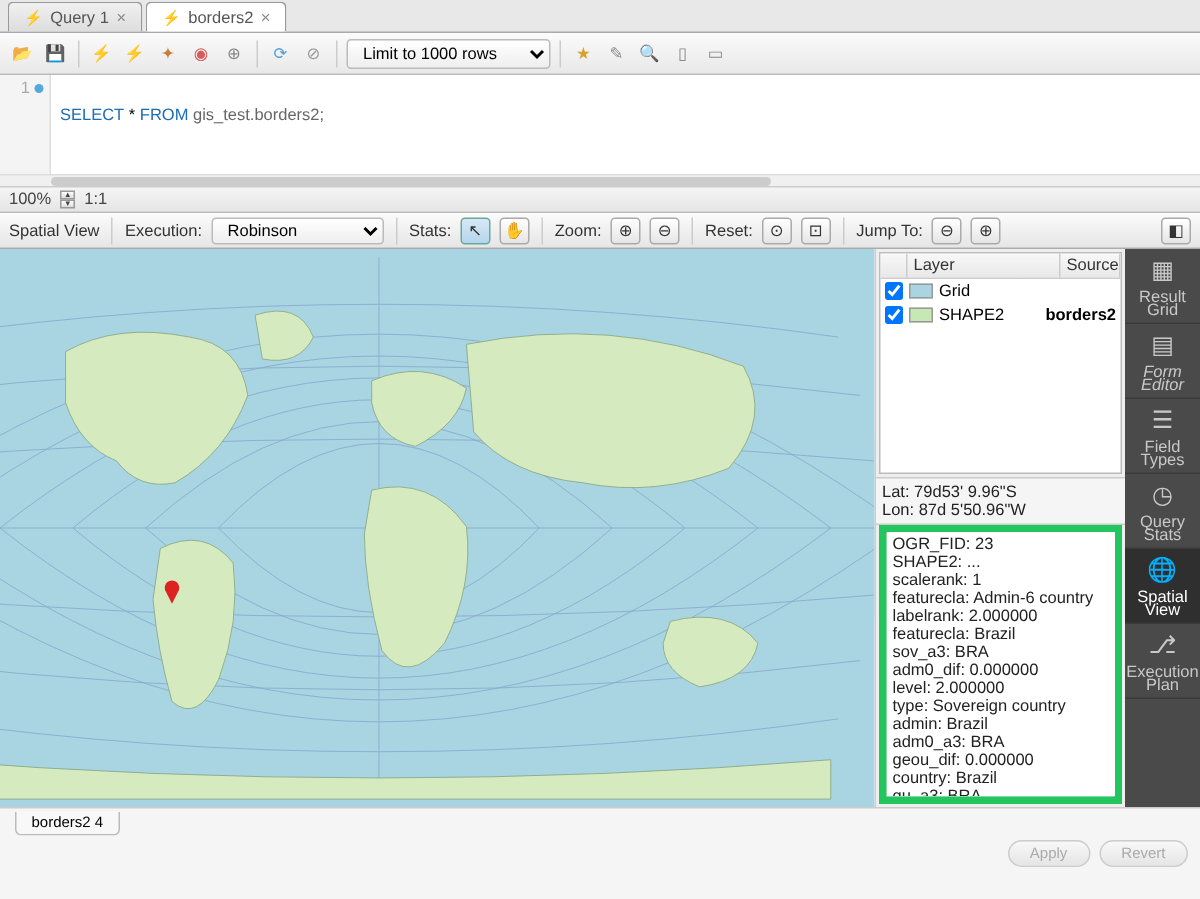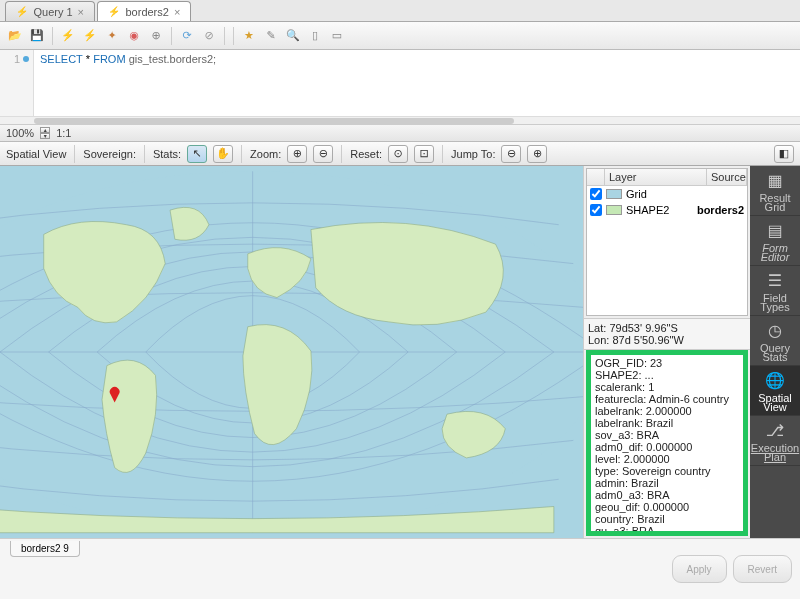--- a/index.html
+++ b/index.html
@@ -13,21 +13,21 @@
 
 .toolbar { height: 28px; background: linear-gradient(#fbfbfb,#e8e8e8); border-bottom: 1px solid #bbb; display: flex; align-items: center; padding: 0 6px; gap: 4px; }
 .tbtn { width: 18px; height: 18px; display: flex; align-items: center; justify-content: center; border-radius: 2px; }
 .sep { width: 1px; height: 18px; background: #ccc; margin: 0 2px; }
 .limit-select { height: 20px; border: 1px solid #bbb; border-radius: 3px; background: linear-gradient(#fff,#eee); padding: 0 18px 0 6px; font-size: 11px; }
 
 .editor { height: 66px; background: #fff; display: flex; }
 .gutter { width: 34px; background: #f4f4f4; border-right: 1px solid #ddd; text-align: right; padding: 3px 4px 0 0; color: #aaa; font-family: Menlo, monospace; font-size: 11px; }
 .gutter .ln { display:flex; justify-content:flex-end; gap:3px; }
 .gutter .dot { width:6px; height:6px; border-radius:50%; background:#5ad; display:inline-block; margin-top:3px;}
-.code { padding: 3px 6px; font-family: Menlo, monospace; font-size: 11px; white-space: pre; overflow: auto; flex: 1; }
+.code { padding: 20px 6px; font-family: Menlo, monospace; font-size: 11px; white-space: pre; overflow: auto; flex: 1; }
 .kw-blue { color: #1a6db5; font-weight: 500; }
 .kw-gray { color: #666; }
 
 .scrollbar-fake { height: 8px; background: #f0f0f0; border-top: 1px solid #ddd; position: relative; }
 .scrollbar-thumb { position:absolute; left:34px; width:480px; height:6px; margin-top:1px; background:#ccc; border-radius:3px; }
 
 .zoom-row { height: 18px; background: linear-gradient(#f5f5f5,#e5e5e5); border-top:1px solid #ccc; border-bottom:1px solid #bbb; display:flex; align-items:center; padding: 0 6px; gap:6px; color:#444; }
 .stepper { display:flex; flex-direction:column; gap:0;}
 .stepper div { width:10px; height:6px; border:1px solid #999; font-size:6px; line-height:4px; text-align:center; background:linear-gradient(#fff,#ddd);}
 
@@ -53,21 +53,21 @@
 .layer-check { width:12px; height:12px;}
 .swatch { width:16px; height:10px; border:1px solid #999;}
 
 .coords { padding:3px 4px; font-size:10px; color:#222; border-top:1px solid #ccc; border-bottom:1px solid #ccc; background:#f5f5f5;}
 .info-box { flex:1; background:#fff; border:5px solid #22c55e; margin:0 2px 2px 2px; overflow-y:scroll; padding:2px 4px; font-size:9.5px; color:#222; line-height:12px;}
 
 .bottom-tabs { height:20px; border-top:1px solid #ccc; display:flex; align-items:center; padding:0 10px;}
 .btab { border:1px solid #bbb; border-top:none; border-radius:0 0 4px 4px; padding:2px 10px; background:#f8f8f8; font-size:10px;}
 
 .footer { height:22px; display:flex; justify-content:flex-end; align-items:center; padding:0 8px; gap:6px;}
-.fbtn { height:28px; padding:0 14px; border:1px solid #ccc; border-radius:9px; background:linear-gradient(#f8f8f8,#e5e5e5); color:#aaa; font-size:10px; display:flex; align-items:center;}
+.fbtn { height:18px; padding:0 14px; border:1px solid #ccc; border-radius:9px; background:linear-gradient(#f8f8f8,#e5e5e5); color:#aaa; font-size:10px; display:flex; align-items:center;}
 
 
 .map-svg { width:100%; height:100%; background:#a9d4e2; }
 .marker { fill:#d22; }
 </style>
 </head>
 <body>
 
 <div class="tabs-row">
   <div class="tab">
@@ -88,20 +88,23 @@
   <div class="sep"></div>
   <div class="tbtn" style="color:#d8b030">⚡</div>
   <div class="tbtn" style="color:#d8b030">⚡</div>
   <div class="tbtn" style="color:#c87d3a">✦</div>
   <div class="tbtn" style="color:#d85a5a">◉</div>
   <div class="tbtn" style="color:#888">⊕</div>
   <div class="sep"></div>
   <div class="tbtn" style="color:#5aa0d8">⟳</div>
   <div class="tbtn" style="color:#999">⊘</div>
   <div class="sep"></div>
+  <select class="limit-select">
+    <option>Limit to 1000 rows</option>
+  </select>
   <div class="sep"></div>
   <div class="tbtn" style="color:#d8a030">★</div>
   <div class="tbtn" style="color:#888">✎</div>
   <div class="tbtn" style="color:#888">🔍</div>
   <div class="tbtn" style="color:#888">▯</div>
   <div class="tbtn" style="color:#888">▭</div>
 </div>
 
 <div class="editor">
   <div class="gutter">
@@ -121,21 +124,22 @@
   <div class="stepper">
       <div>▴</div>
       <div>▾</div>
     </div>
   <span>1:1</span>
 </div>
 
 <div class="spatial-toolbar">
   <span>Spatial View</span>
   <div class="sep"></div>
-  <span>Sovereign:</span>
+  <span>Execution:</span>
+  <select class="proj-select"><option>Robinson</option></select>
   <div class="sep"></div>
   <span>Stats:</span>
   <div class="icon-btn active">↖</div>
   <div class="icon-btn">✋</div>
   <div class="sep"></div>
   <span>Zoom:</span>
   <div class="icon-btn">⊕</div>
   <div class="icon-btn">⊖</div>
   <div class="sep"></div>
   <span>Reset:</span>
@@ -220,21 +224,21 @@
     <div class="coords">
       <div>Lat:  79d53' 9.96"S</div>
       <div>Lon:  87d 5'50.96"W</div>
     </div>
     <div class="info-box" id="info-lines">
         <div>OGR_FID: 23</div>
         <div>SHAPE2: ...</div>
         <div>scalerank: 1</div>
         <div>featurecla: Admin-6 country</div>
         <div>labelrank: 2.000000</div>
-        <div>labelrank: Brazil</div>
+        <div>featurecla: Brazil</div>
         <div>sov_a3: BRA</div>
         <div>adm0_dif: 0.000000</div>
         <div>level: 2.000000</div>
         <div>type: Sovereign country</div>
         <div>admin: Brazil</div>
         <div>adm0_a3: BRA</div>
         <div>geou_dif: 0.000000</div>
         <div>country: Brazil</div>
         <div>gu_a3: BRA</div>
       </div>
@@ -261,26 +265,26 @@
         <div style="white-space: pre;">Query
 Stats</div>
       </div>
       <div class="side-item selected">
         <div class="side-ico">🌐</div>
         <div style="white-space: pre;">Spatial
 View</div>
       </div>
       <div class="side-item">
         <div class="side-ico">⎇</div>
-        <div style="white-space: pre; text-decoration: underline;">Execution
+        <div style="white-space: pre;">Execution
 Plan</div>
       </div>
     </div>
 </div>
 
 <div class="bottom-tabs">
-  <div class="btab">borders2 9</div>
+  <div class="btab">borders2 4</div>
 </div>
 
 <div class="footer">
   <div class="fbtn">Apply</div>
   <div class="fbtn">Revert</div>
 </div>
 
 </body></html>

